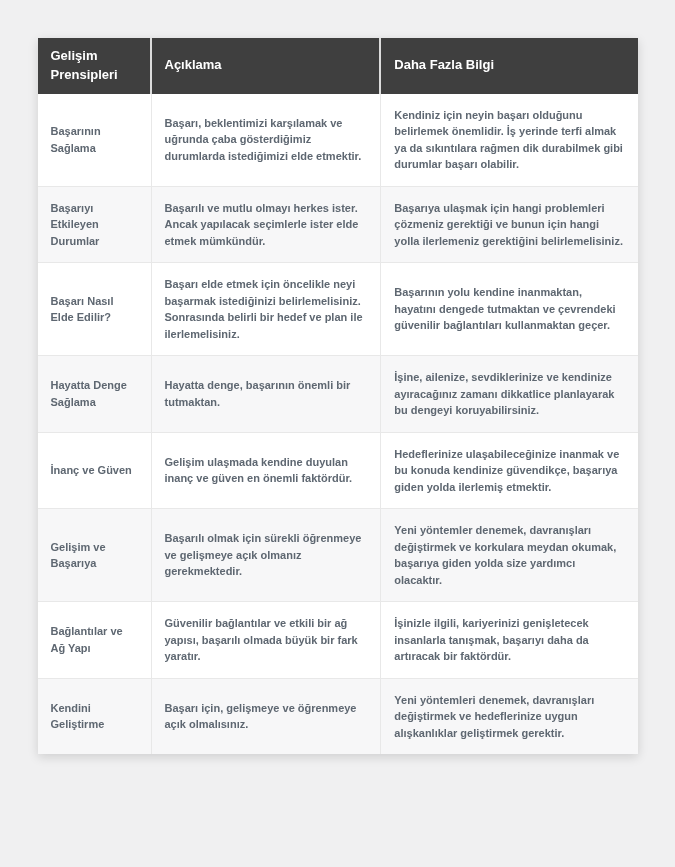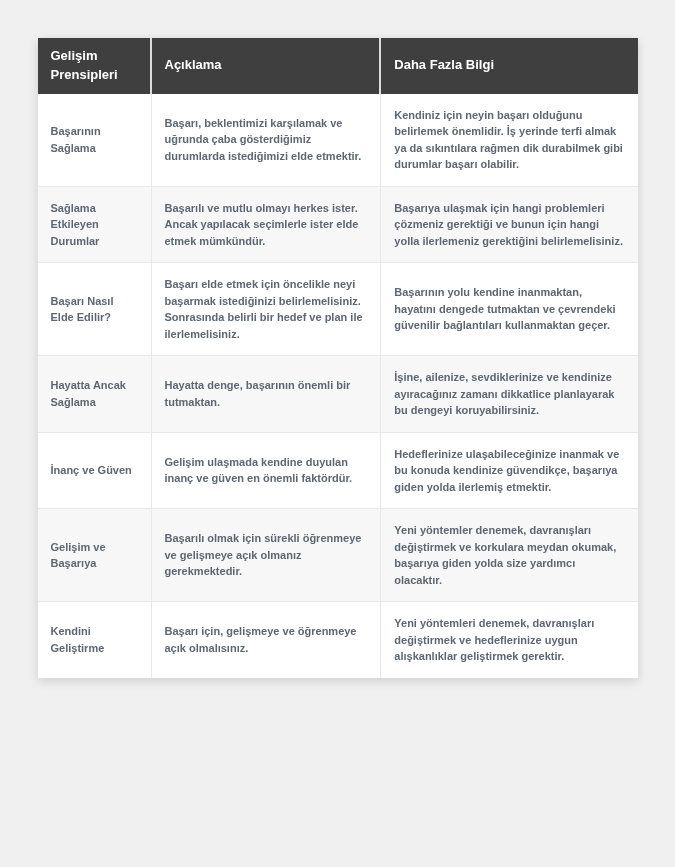--- a/index.html
+++ b/index.html
@@ -89,49 +89,54 @@
       </tr>
     </thead>
     <tbody id="table-body">
   <tr>
     <td>Başarının Sağlama</td>
     <td>Başarı, beklentimizi karşılamak ve uğrunda çaba gösterdiğimiz durumlarda istediğimizi elde etmektir.</td>
     <td>Kendiniz için neyin başarı olduğunu belirlemek önemlidir. İş yerinde terfi almak ya da sıkıntılara rağmen dik durabilmek gibi durumlar başarı olabilir.</td>
   </tr>
 
   <tr>
-    <td>Sağlama Etkileyen Durumlar</td>
+    <td>Başarıyı Etkileyen Durumlar</td>
     <td>Başarılı ve mutlu olmayı herkes ister. Ancak yapılacak seçimlerle ister elde etmek mümkündür.</td>
     <td>Başarıya ulaşmak için hangi problemleri çözmeniz gerektiği ve bunun için hangi yolla ilerlemeniz gerektiğini belirlemelisiniz.</td>
   </tr>
 
   <tr>
     <td>Başarı Nasıl Elde Edilir?</td>
     <td>Başarı elde etmek için öncelikle neyi başarmak istediğinizi belirlemelisiniz. Sonrasında belirli bir hedef ve plan ile ilerlemelisiniz.</td>
     <td>Başarının yolu kendine inanmaktan, hayatını dengede tutmaktan ve çevrendeki güvenilir bağlantıları kullanmaktan geçer.</td>
   </tr>
 
   <tr>
-    <td>Hayatta Ancak Sağlama</td>
+    <td>Hayatta Denge Sağlama</td>
     <td>Hayatta denge, başarının önemli bir tutmaktan.</td>
     <td>İşine, ailenize, sevdiklerinize ve kendinize ayıracağınız zamanı dikkatlice planlayarak bu dengeyi koruyabilirsiniz.</td>
   </tr>
 
   <tr>
     <td>İnanç ve Güven</td>
     <td>Gelişim ulaşmada kendine duyulan inanç ve güven en önemli faktördür.</td>
     <td>Hedeflerinize ulaşabileceğinize inanmak ve bu konuda kendinize güvendikçe, başarıya giden yolda ilerlemiş etmektir.</td>
   </tr>
 
   <tr>
     <td>Gelişim ve Başarıya</td>
     <td>Başarılı olmak için sürekli öğrenmeye ve gelişmeye açık olmanız gerekmektedir.</td>
     <td>Yeni yöntemler denemek, davranışları değiştirmek ve korkulara meydan okumak, başarıya giden yolda size yardımcı olacaktır.</td>
   </tr>
 
+  <tr>
+    <td>Bağlantılar ve Ağ Yapı</td>
+    <td>Güvenilir bağlantılar ve etkili bir ağ yapısı, başarılı olmada büyük bir fark yaratır.</td>
+    <td>İşinizle ilgili, kariyerinizi genişletecek insanlarla tanışmak, başarıyı daha da artıracak bir faktördür.</td>
+  </tr>
 
   <tr>
     <td>Kendini Geliştirme</td>
     <td>Başarı için, gelişmeye ve öğrenmeye açık olmalısınız.</td>
     <td>Yeni yöntemleri denemek, davranışları değiştirmek ve hedeflerinize uygun alışkanlıklar geliştirmek gerektir.</td>
   </tr>
 
 </tbody>
   </table>
 </div>

